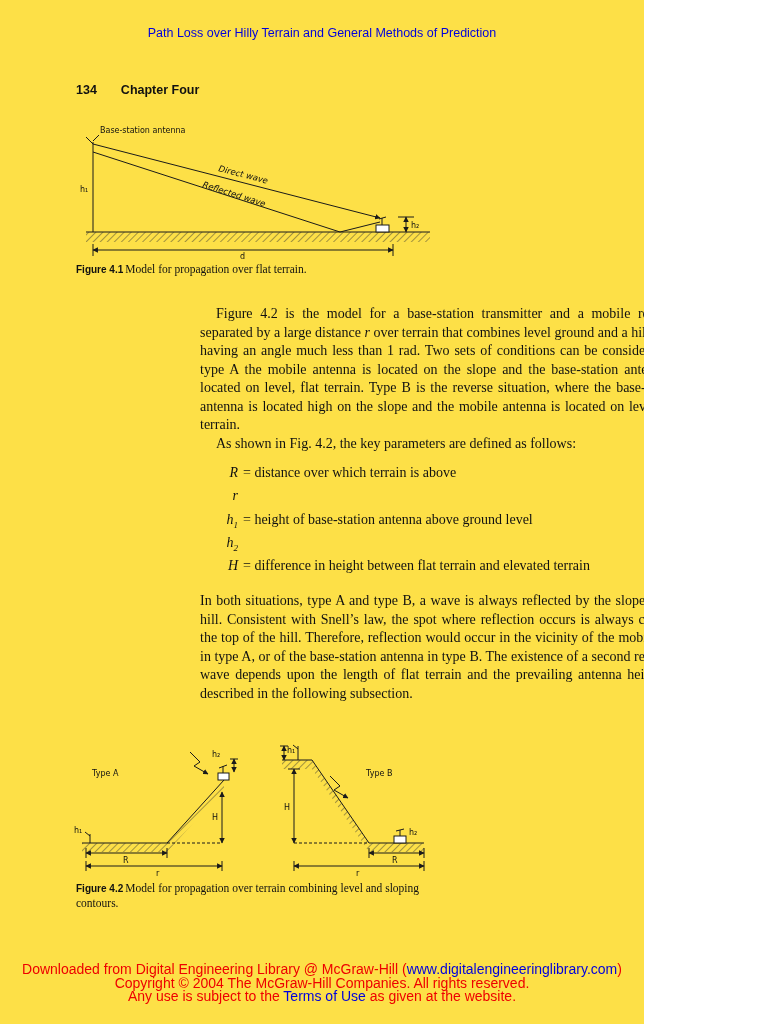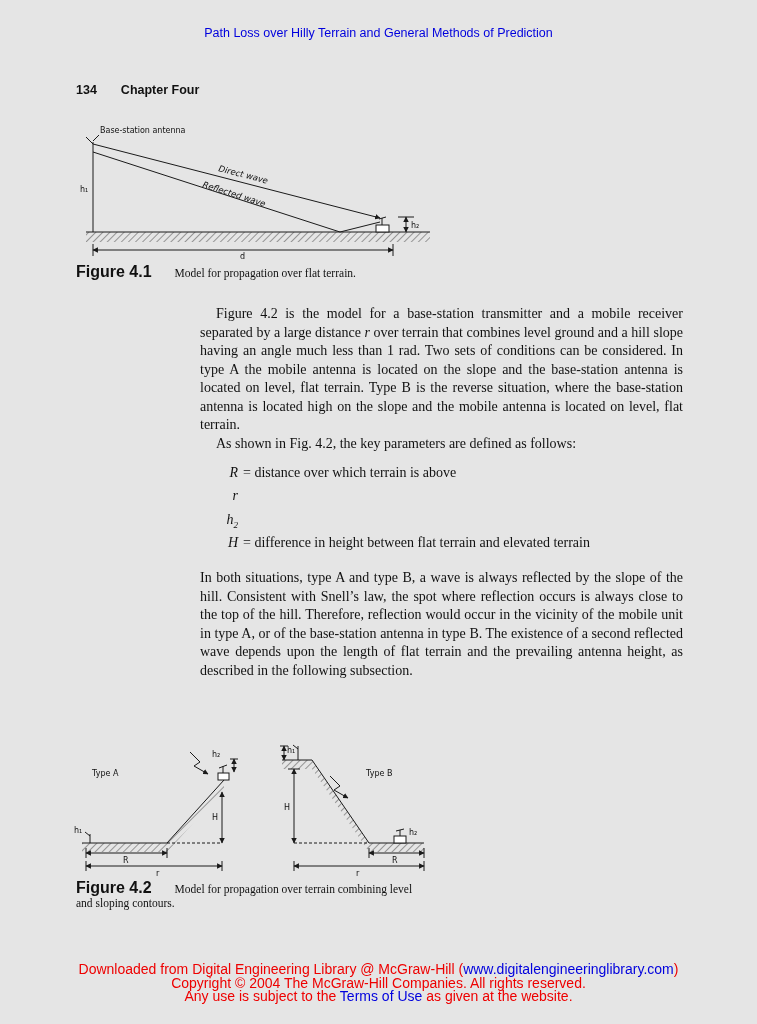--- a/index.html
+++ b/index.html
@@ -1,18 +1,18 @@
 <!DOCTYPE html>
 <html><head>
 <meta charset="utf-8">
 <style>
   * { margin:0; padding:0; box-sizing:border-box; }
   html,body { background:#ffffff; }
   body { font-family:"Liberation Serif", serif; }
-  .page { position:relative; width:757px; height:1024px; background:#e5e5e5; overflow:hidden; }
+  .page { position:relative; width:644px; height:1024px; background:#fde047; overflow:hidden; }
 
   .running-head { position:absolute; top:26px; left:0; width:100%; text-align:center;
     font-family:"Liberation Sans", sans-serif; font-size:12.5px; color:#0000dd; }
 
   .chapter-line { position:absolute; top:83px; left:76px;
     font-family:"Liberation Sans", sans-serif; font-size:12.5px; font-weight:bold; color:#111; }
   .chapter-line .pagenum { margin-right:24px; }
 
   .fig { position:absolute; }
   #fig1 { top:122px; left:78px; }
@@ -21,21 +21,21 @@
   svg .ln { stroke:#1a1a1a; stroke-width:1; fill:none; }
   svg .dash { stroke-dasharray:3 2; }
   svg .hatched { fill:url(#hatch); stroke:none; }
   svg .box { fill:#ffffff; stroke:#1a1a1a; stroke-width:1; }
   svg text { font-family:"DejaVu Sans", sans-serif; font-size:8px; fill:#111; }
   svg text.it { font-style:italic; font-size:8.5px; }
 
   .fig-caption { position:absolute; font-size:11.5px; color:#111; }
   #fig1-caption { top:263px; left:76px; }
   #fig2-caption { top:881px; left:76px; width:352px; line-height:14px; }
-  .cap-label { font-family:"Liberation Sans", sans-serif; font-weight:bold; font-size:16px; margin-right:23px; }
+  .cap-label { font-family:"Liberation Sans", sans-serif; font-weight:bold; font-size:10px; margin-right:2px; }
 
   .body-text { position:absolute; top:297px; left:200px; width:483px;
     font-size:14px; line-height:18.5px; text-align:justify; color:#111;margin-top:8px; }
   .body-text p { margin:0; text-indent:16px; }
   .body-text p.flush { text-indent:0; }
   .defs { margin:11px 0 12px 12px; }
   .def-row { display:flex; }
   .def-term { width:26px; text-align:right; font-style:italic; flex:none; }
   .def-term sub { font-size:9px; }
   .def-text { margin-left:5px; padding-left:14px; text-indent:-14px; }
@@ -120,20 +120,24 @@
 
     <div class="defs">
       <div class="def-row">
         <span class="def-term"><span>R</span><sub></sub></span>
         <span class="def-text">= distance over which terrain is above</span>
       </div>
       <div class="def-row">
         <span class="def-term"><span>r</span><sub></sub></span>
       </div>
       <div class="def-row">
+        <span class="def-term"><span>h</span><sub>1</sub></span>
+        <span class="def-text">= height of base-station antenna above ground level</span>
+      </div>
+      <div class="def-row">
         <span class="def-term"><span>h</span><sub>2</sub></span>
       </div>
       <div class="def-row">
         <span class="def-term"><span>H</span><sub></sub></span>
         <span class="def-text">= difference in height between flat terrain and elevated terrain</span>
       </div>
     </div>
 
     <p class="flush">In both situations, type A and type B, a wave is always reflected by the slope of the hill. Consistent with Snell’s law, the spot where reflection occurs is always close to the top of the hill. Therefore, reflection would occur in the vicinity of the mobile unit in type A, or of the base-station antenna in type B. The existence of a second reflected wave depends upon the length of flat terrain and the prevailing antenna height, as described in the following subsection.</p>
   </div>

